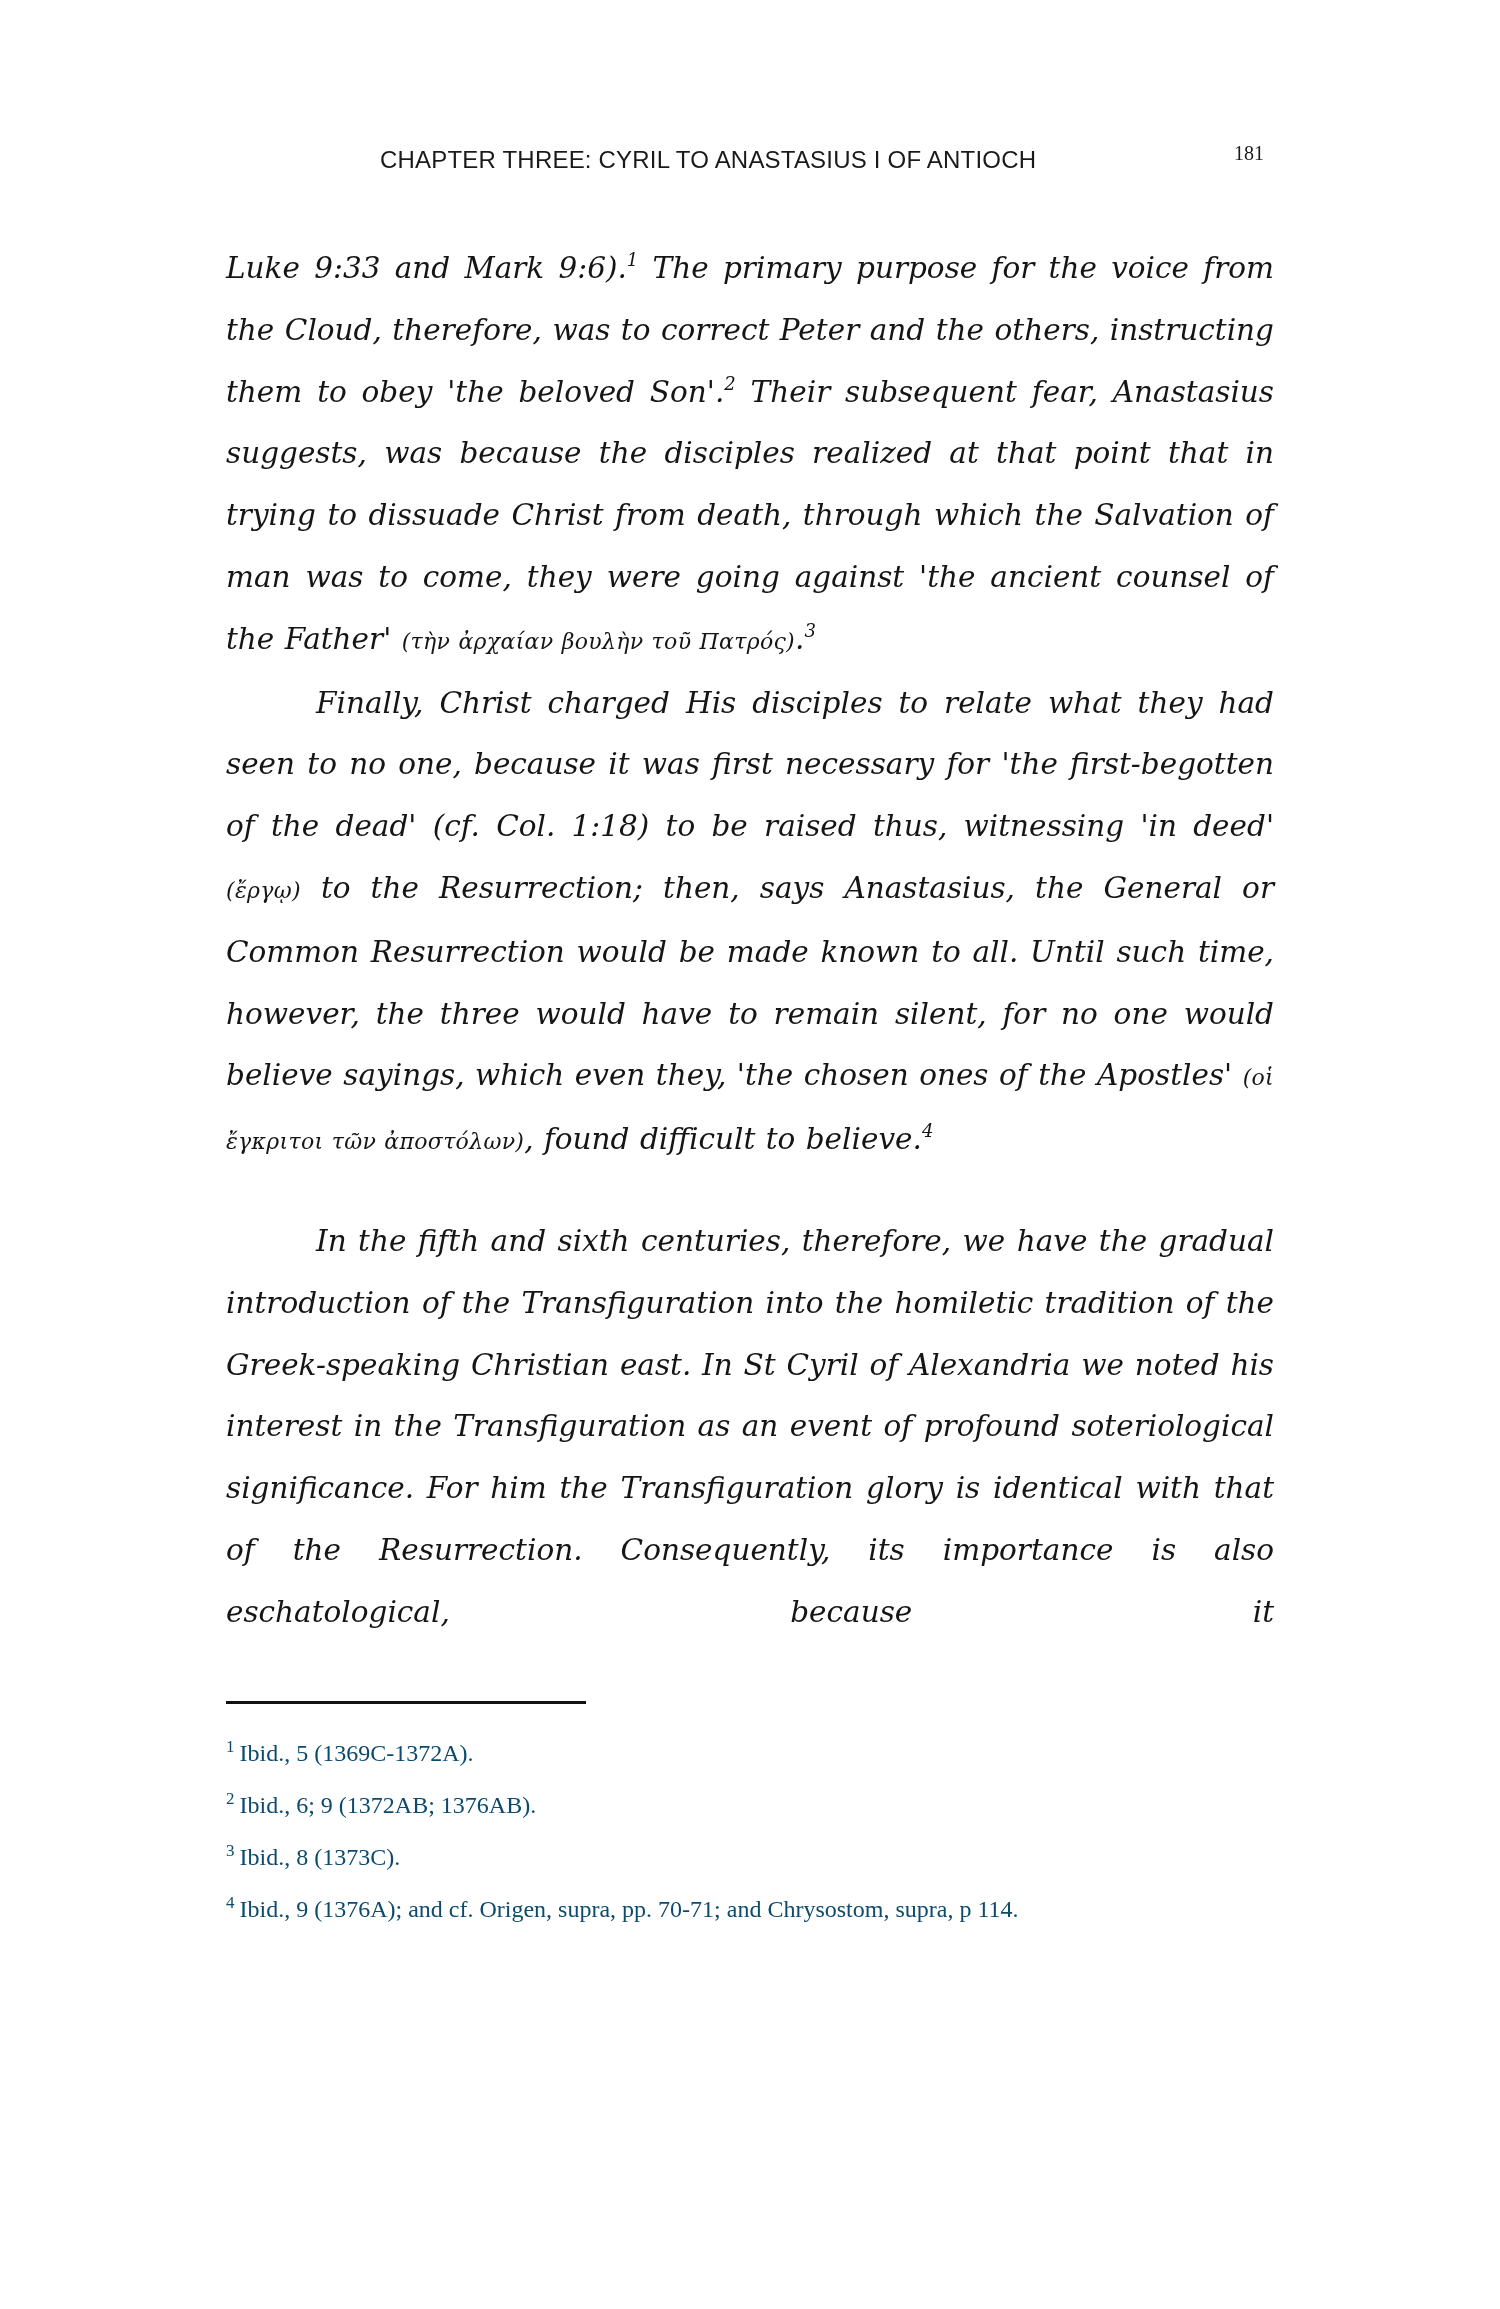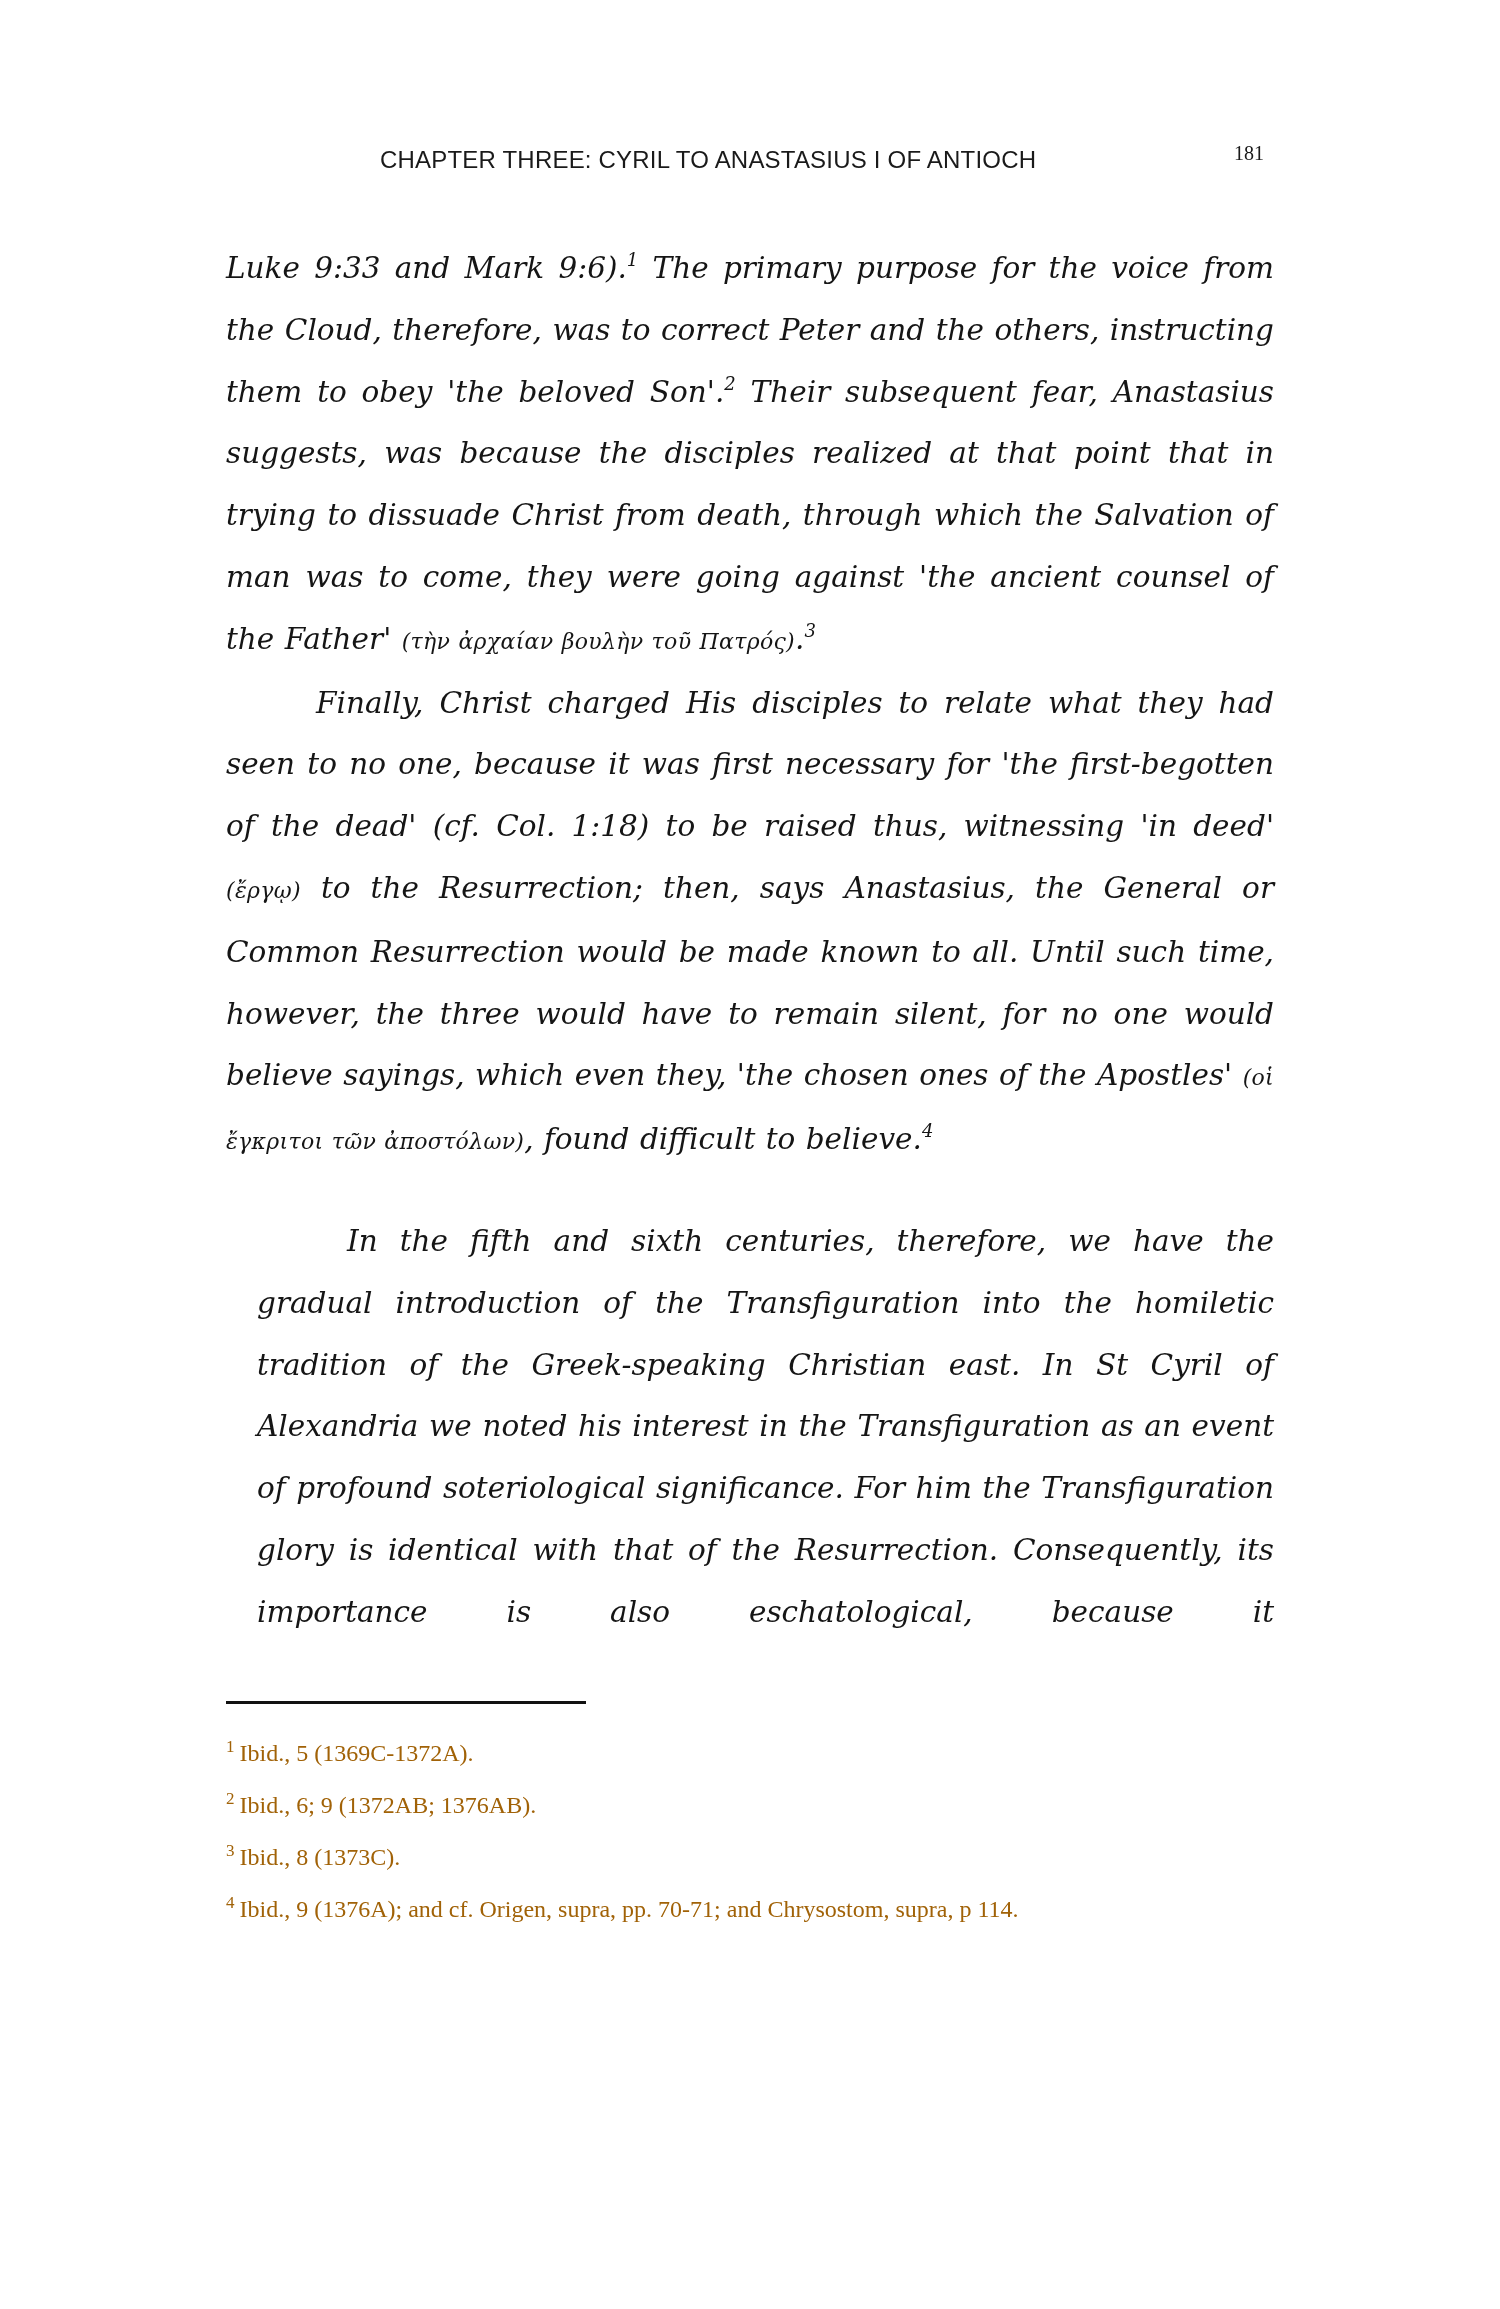--- a/index.html
+++ b/index.html
@@ -50,21 +50,20 @@
     margin: 0;
   }
   .body-text p.indent {
     text-indent: 90px;
   }
   .body-text p.section-gap {
     margin-top: 38px;
   }
   .body-text .last-line {
     text-align-last: justify;
-    margin-left: 31px;
   }
   .fn-ref {
     font-size: 18px;
     vertical-align: 12px;
     line-height: 0;
   }
   .greek {
     font-family: "DejaVu Serif", serif;
     font-size: 22px;
     letter-spacing: 0.3px;
@@ -77,21 +76,21 @@
     height: 0;
     border-top: 3px solid #111;
   }
   .footnotes {
     position: absolute;
     left: 226px;
     top: 1738px;
     width: 1050px;
     font-family: "Liberation Serif", serif;
     font-size: 24px;
-    color: #a16207;
+    color: #0c4a6e;
   }
   .footnote {
     margin: 0 0 22px 0;
     line-height: 30px;
   }
   .footnote .fn-num {
     font-size: 17px;
     vertical-align: 9px;
     line-height: 0;
     margin-right: 5px;

